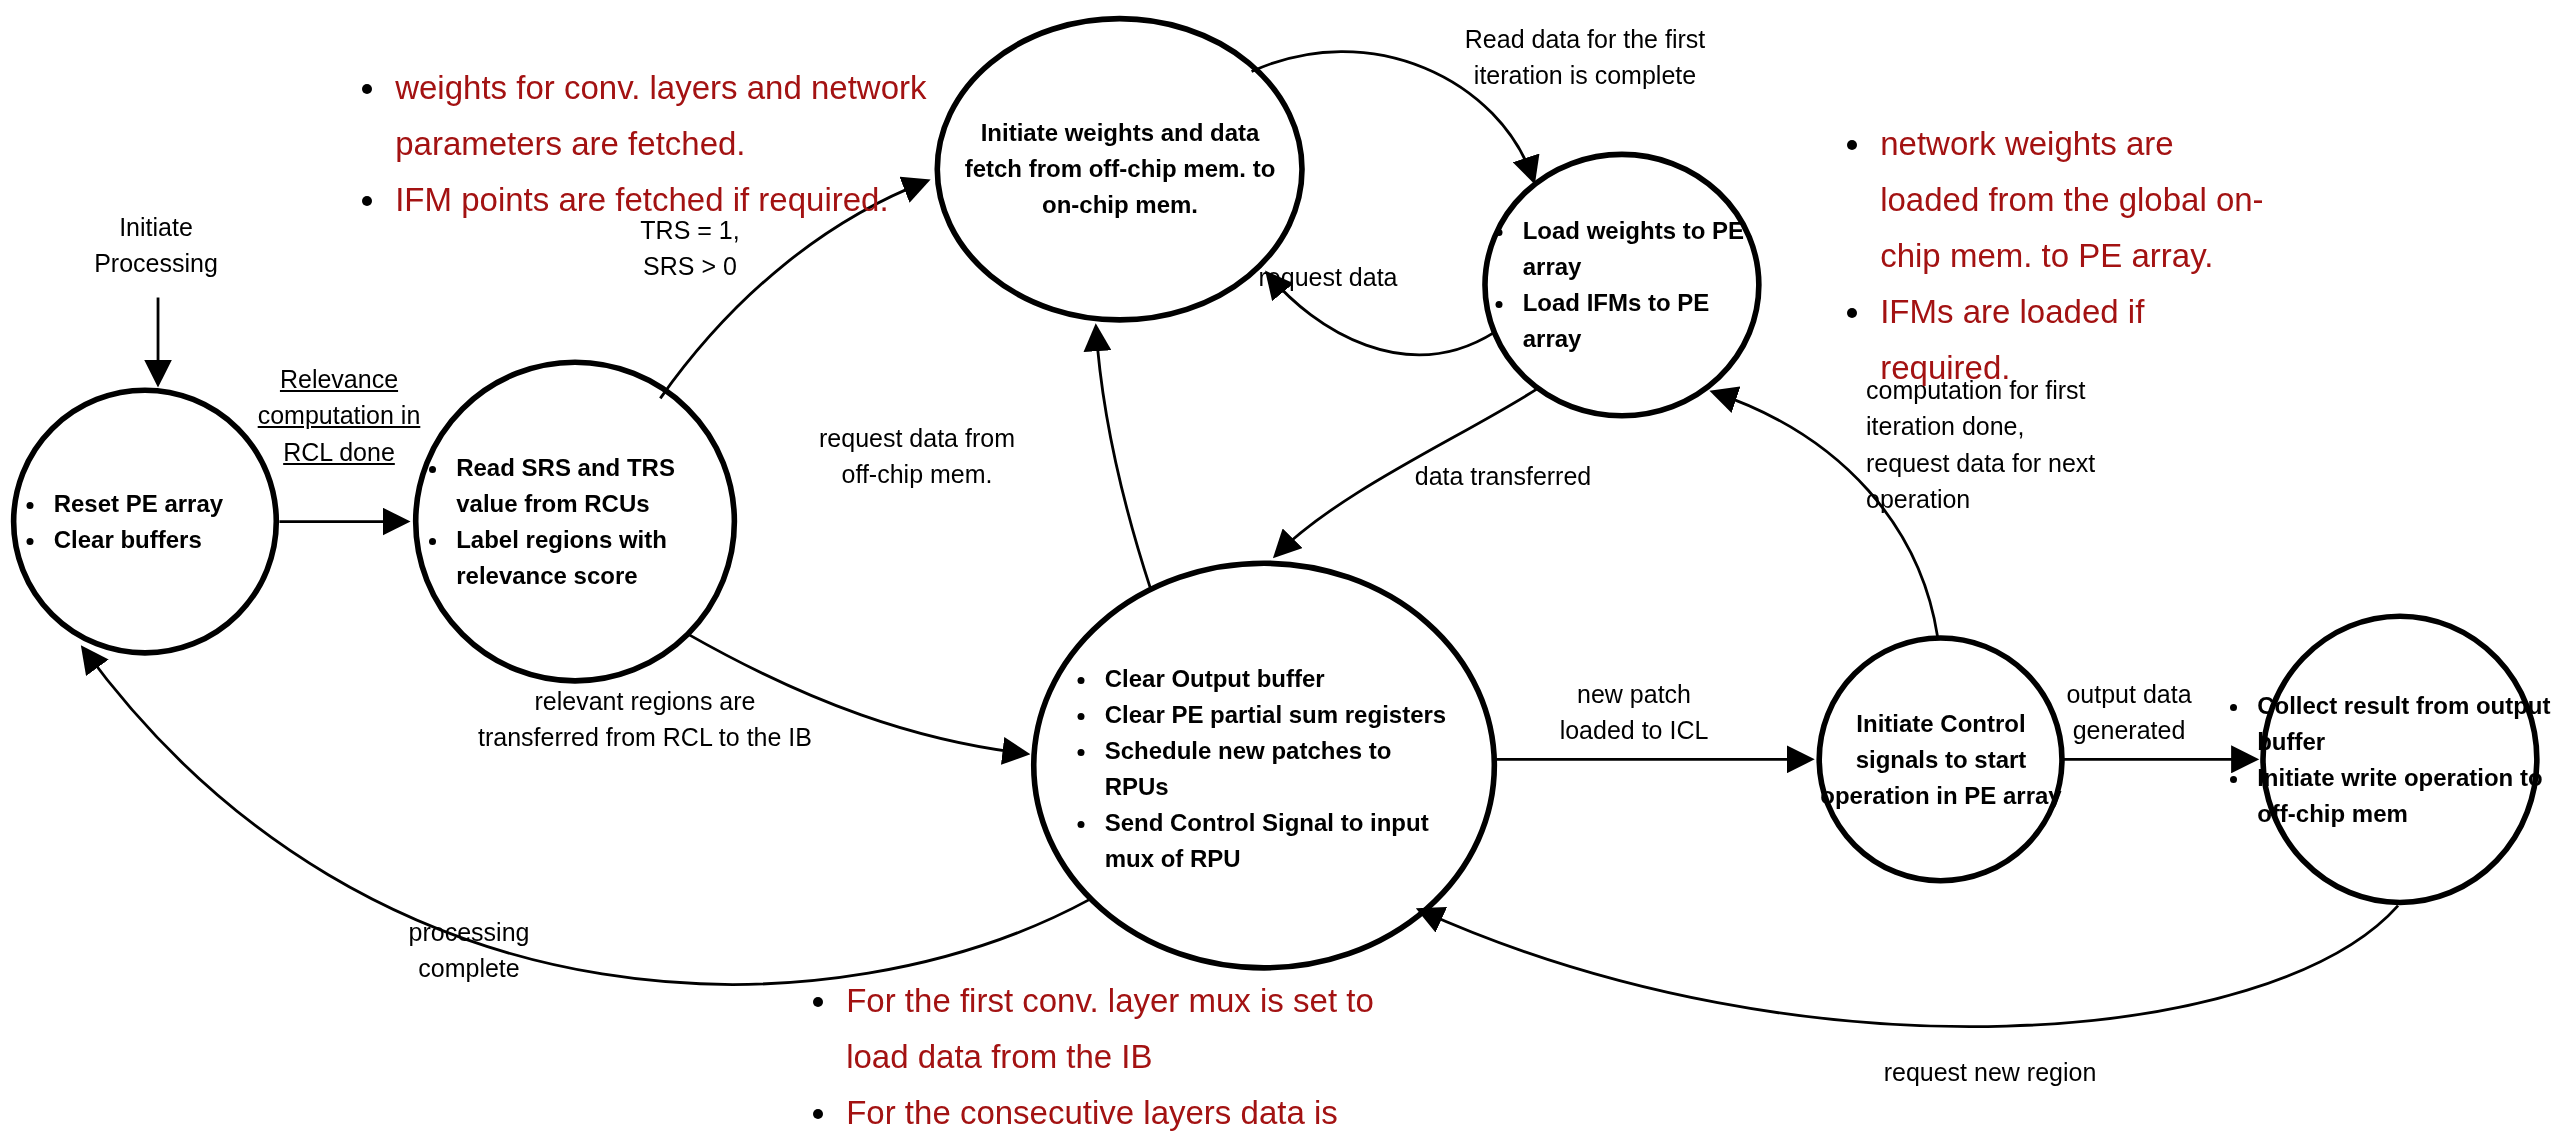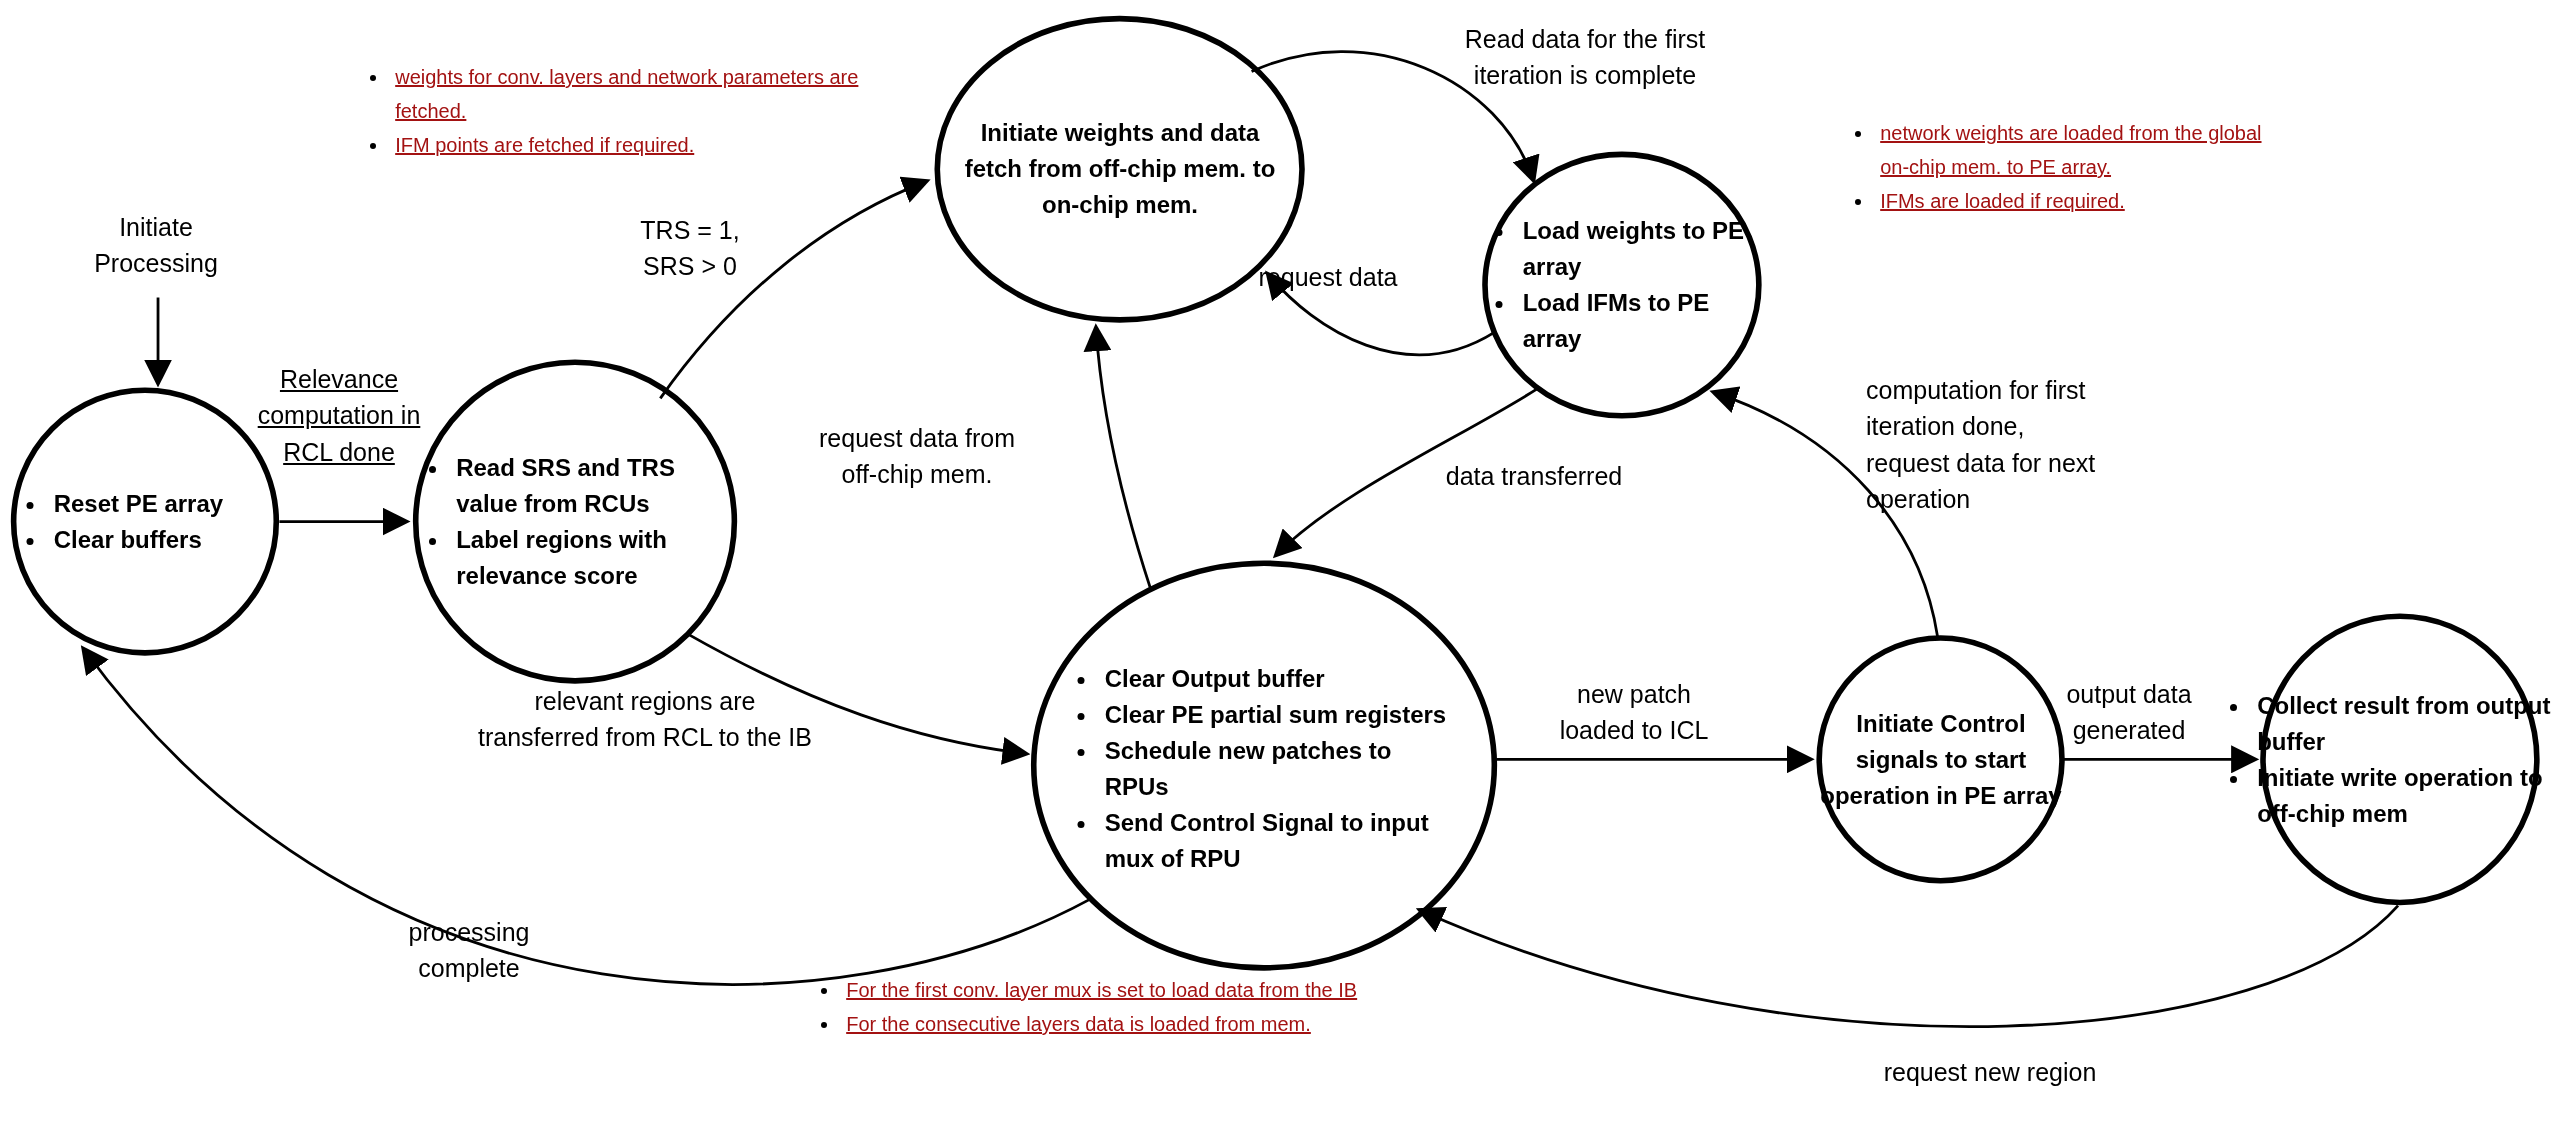--- a/index.html
+++ b/index.html
@@ -33,23 +33,22 @@
     line-height:1.5;
   }
   .state-text.centered{text-align:center;}
 
   ul.bullets{margin:0;padding:0 0 0 32px;list-style:disc;text-align:left;}
   ul.bullets li{padding-left:6.2px;}
   ul.bullets li::marker{color:#000;}
 
   .annotation{
     position:absolute;
-    font-size:20px;
+    font-size:33px;
     line-height:1.7;
-    text-decoration:underline;
   }
   .annotation ul.bullets{padding-left:37px;}
   .annotation li{color:var(--ann-color);}
 </style>
 </head>
 <body>
 
 <div class="canvas">
 
   <svg class="wires" viewBox="0 0 4137 1830">
@@ -128,21 +127,21 @@
   <div class="label" style="left:339px;top:361px;text-decoration:underline;">Relevance
 computation in
 RCL done</div>
   <div class="label" style="left:690px;top:212px;">TRS = 1,
 SRS &gt; 0</div>
   <div class="label" style="left:1585px;top:21px;">Read data for the first
 iteration is complete</div>
   <div class="label" style="left:1328px;top:259px;">request data</div>
   <div class="label" style="left:917px;top:420px;">request data from
 off-chip mem.</div>
-  <div class="label" style="left:1503px;top:458px;margin-left:31px;">data transferred</div>
+  <div class="label" style="left:1503px;top:458px;">data transferred</div>
   <div class="label left-align" style="left:1866px;top:340px;margin-top:32px;">computation for first
 iteration done,
 request data for next
 operation</div>
   <div class="label" style="left:621px;top:683px;margin-left:24px;">relevant regions are
 transferred from RCL to the IB</div>
   <div class="label" style="left:1634px;top:676px;">new patch
 loaded to ICL</div>
   <div class="label" style="left:2129px;top:676px;">output data
 generated</div>

